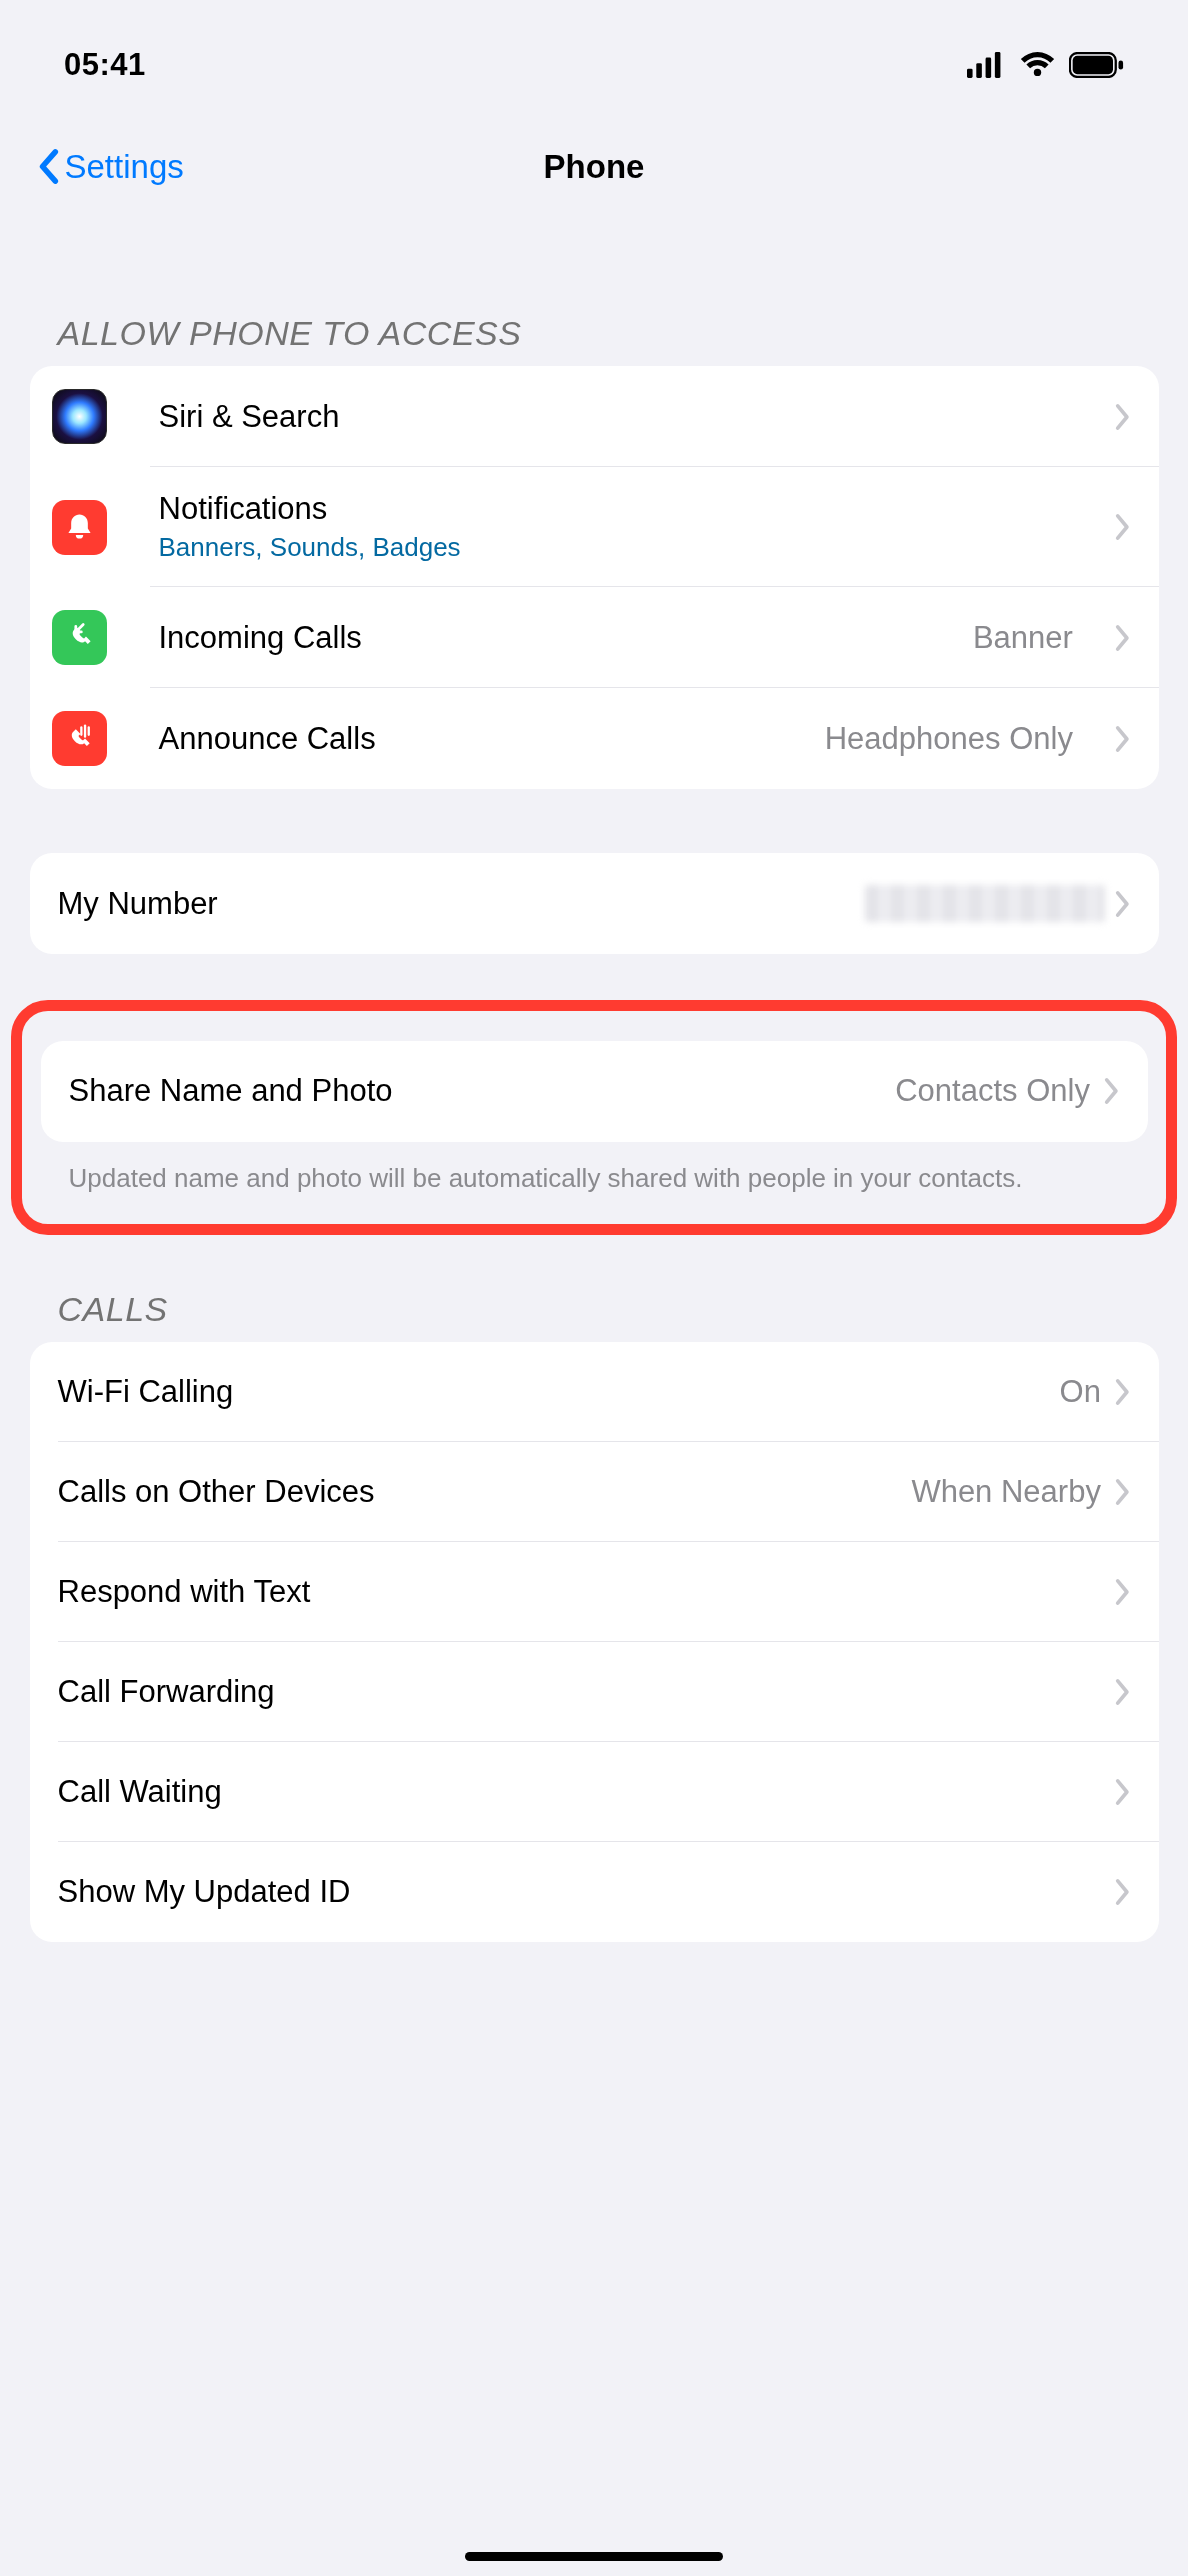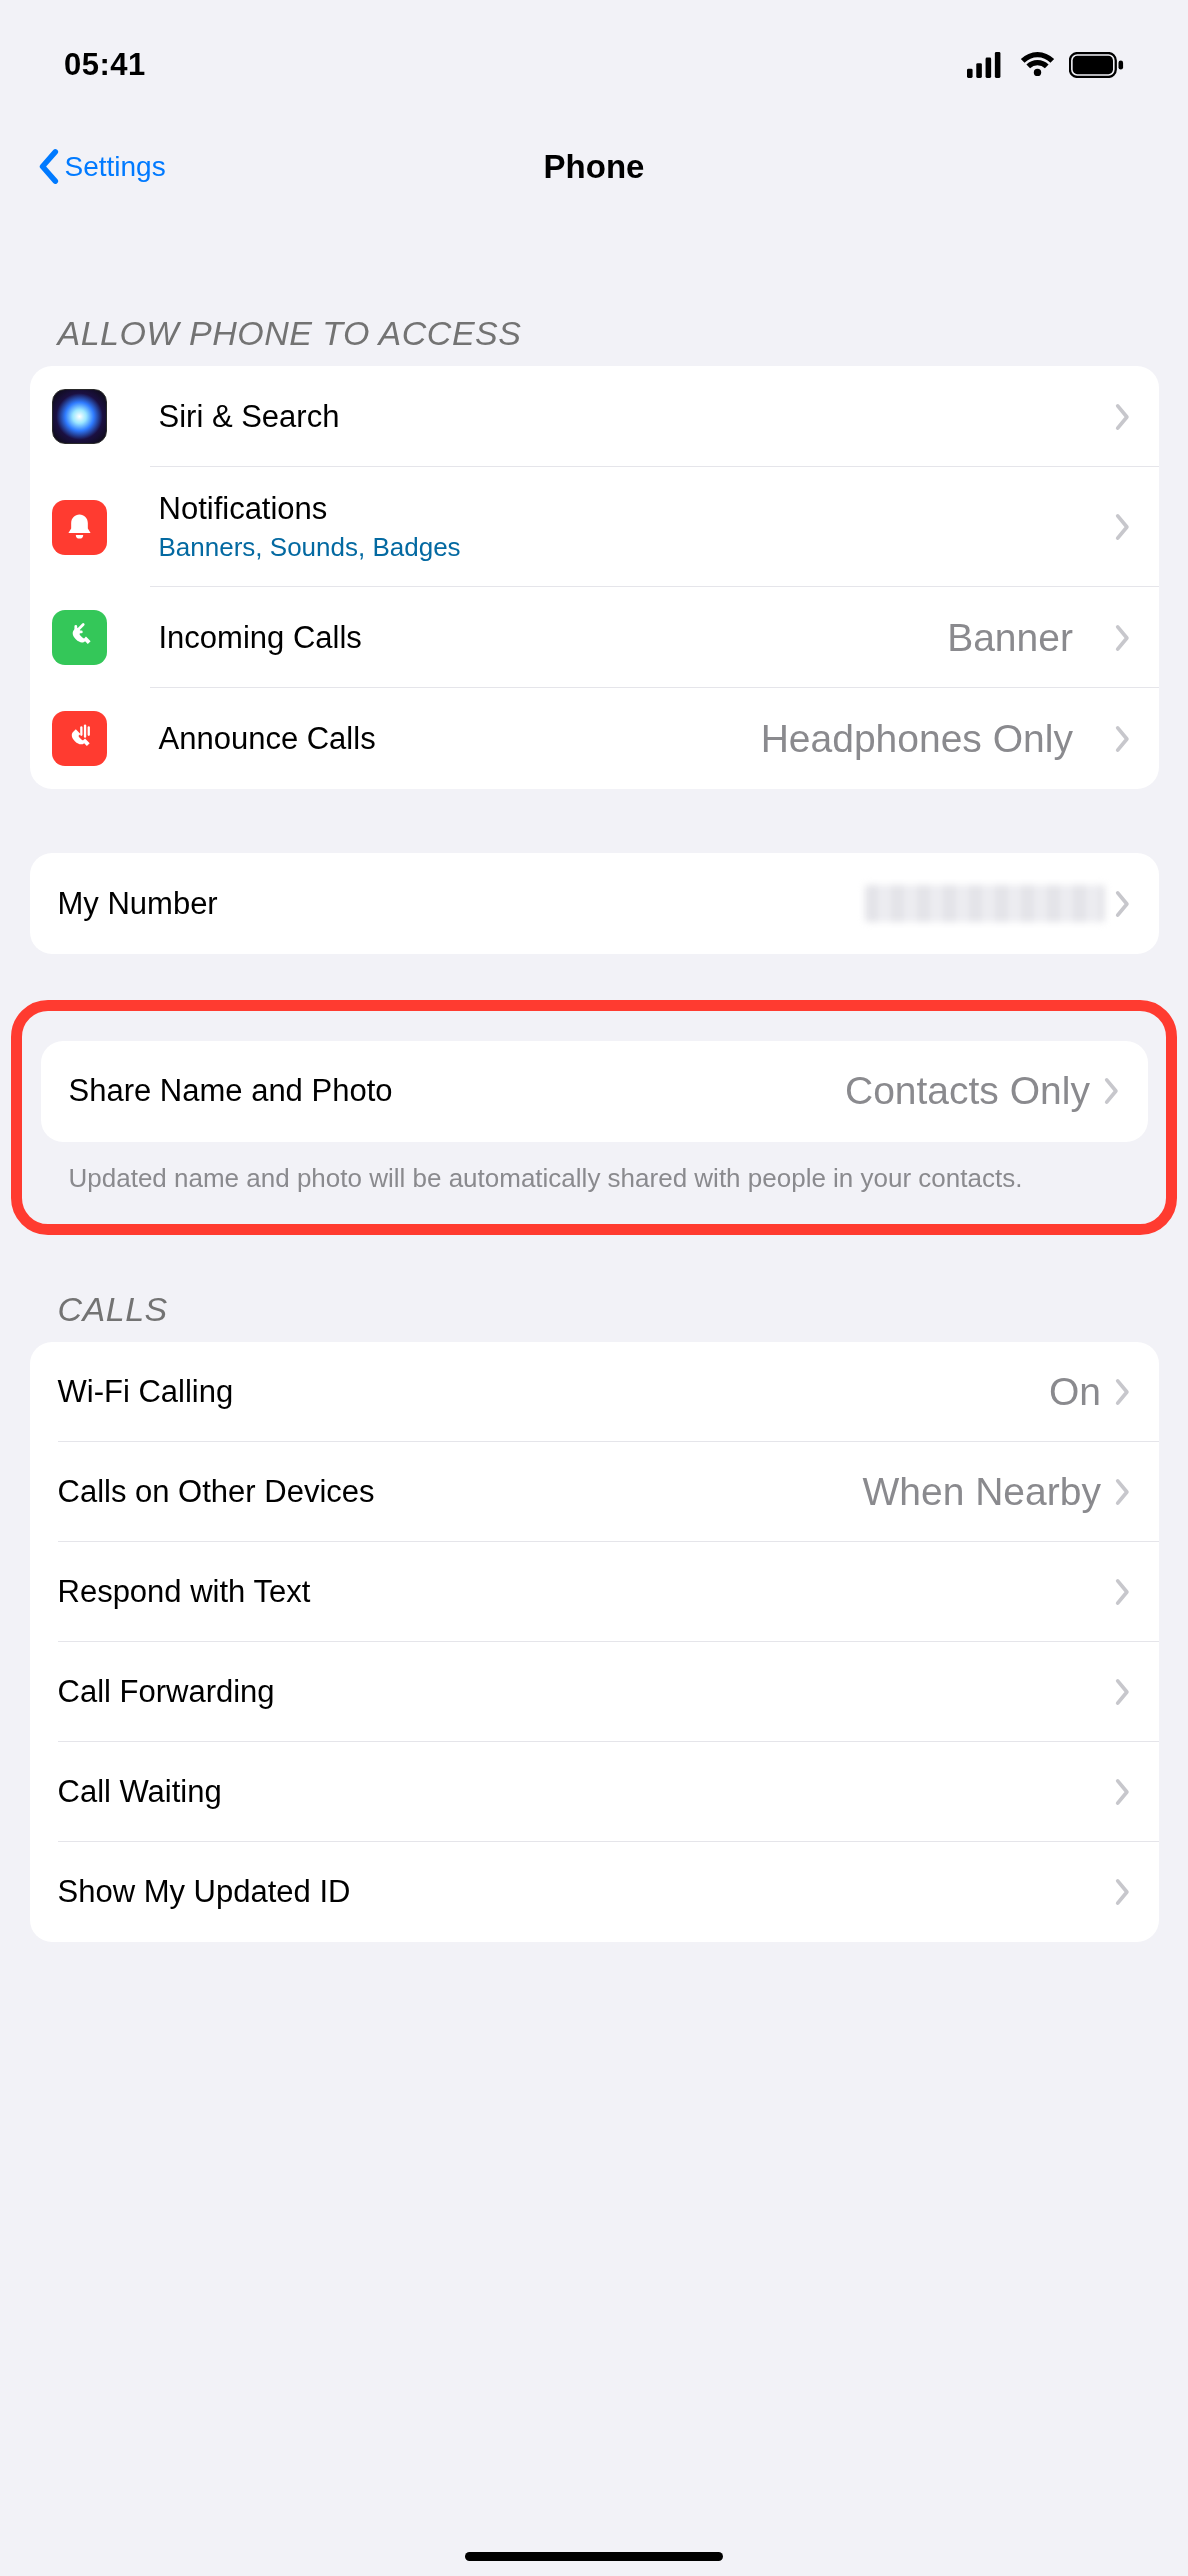--- a/index.html
+++ b/index.html
@@ -35,21 +35,21 @@
       height: 111px;
       position: relative;
       display: flex;
       align-items: center;
       padding: 0 37px;
     }
     .nav-back {
       display: flex;
       align-items: center;
       color: #007aff;
-      font-size: 28px;
+      font-size: 33px;
       font-weight: 400;
       gap: 5.5px;
     }
     .nav-back svg { display: block; }
     .nav-title {
       position: absolute;
       left: 50%;
       transform: translateX(-50%);
       font-size: 33px;
       font-weight: 600;
@@ -120,21 +120,21 @@
       font-size: 31px;
       font-weight: 400;
       color: #000;
     }
     .row-sub {
       font-size: 26px;
       color: #0369a1;
       margin-top: 5.5px;
     }
     .row-value {
-      font-size: 39px;
+      font-size: 31px;
       color: #8a8a8e;
       margin-right: 13px;
       white-space: nowrap;
     }
     .chevron {
       flex:none;
       display:flex;
       align-items:center;
     }
     .chevron svg { display:block; }

